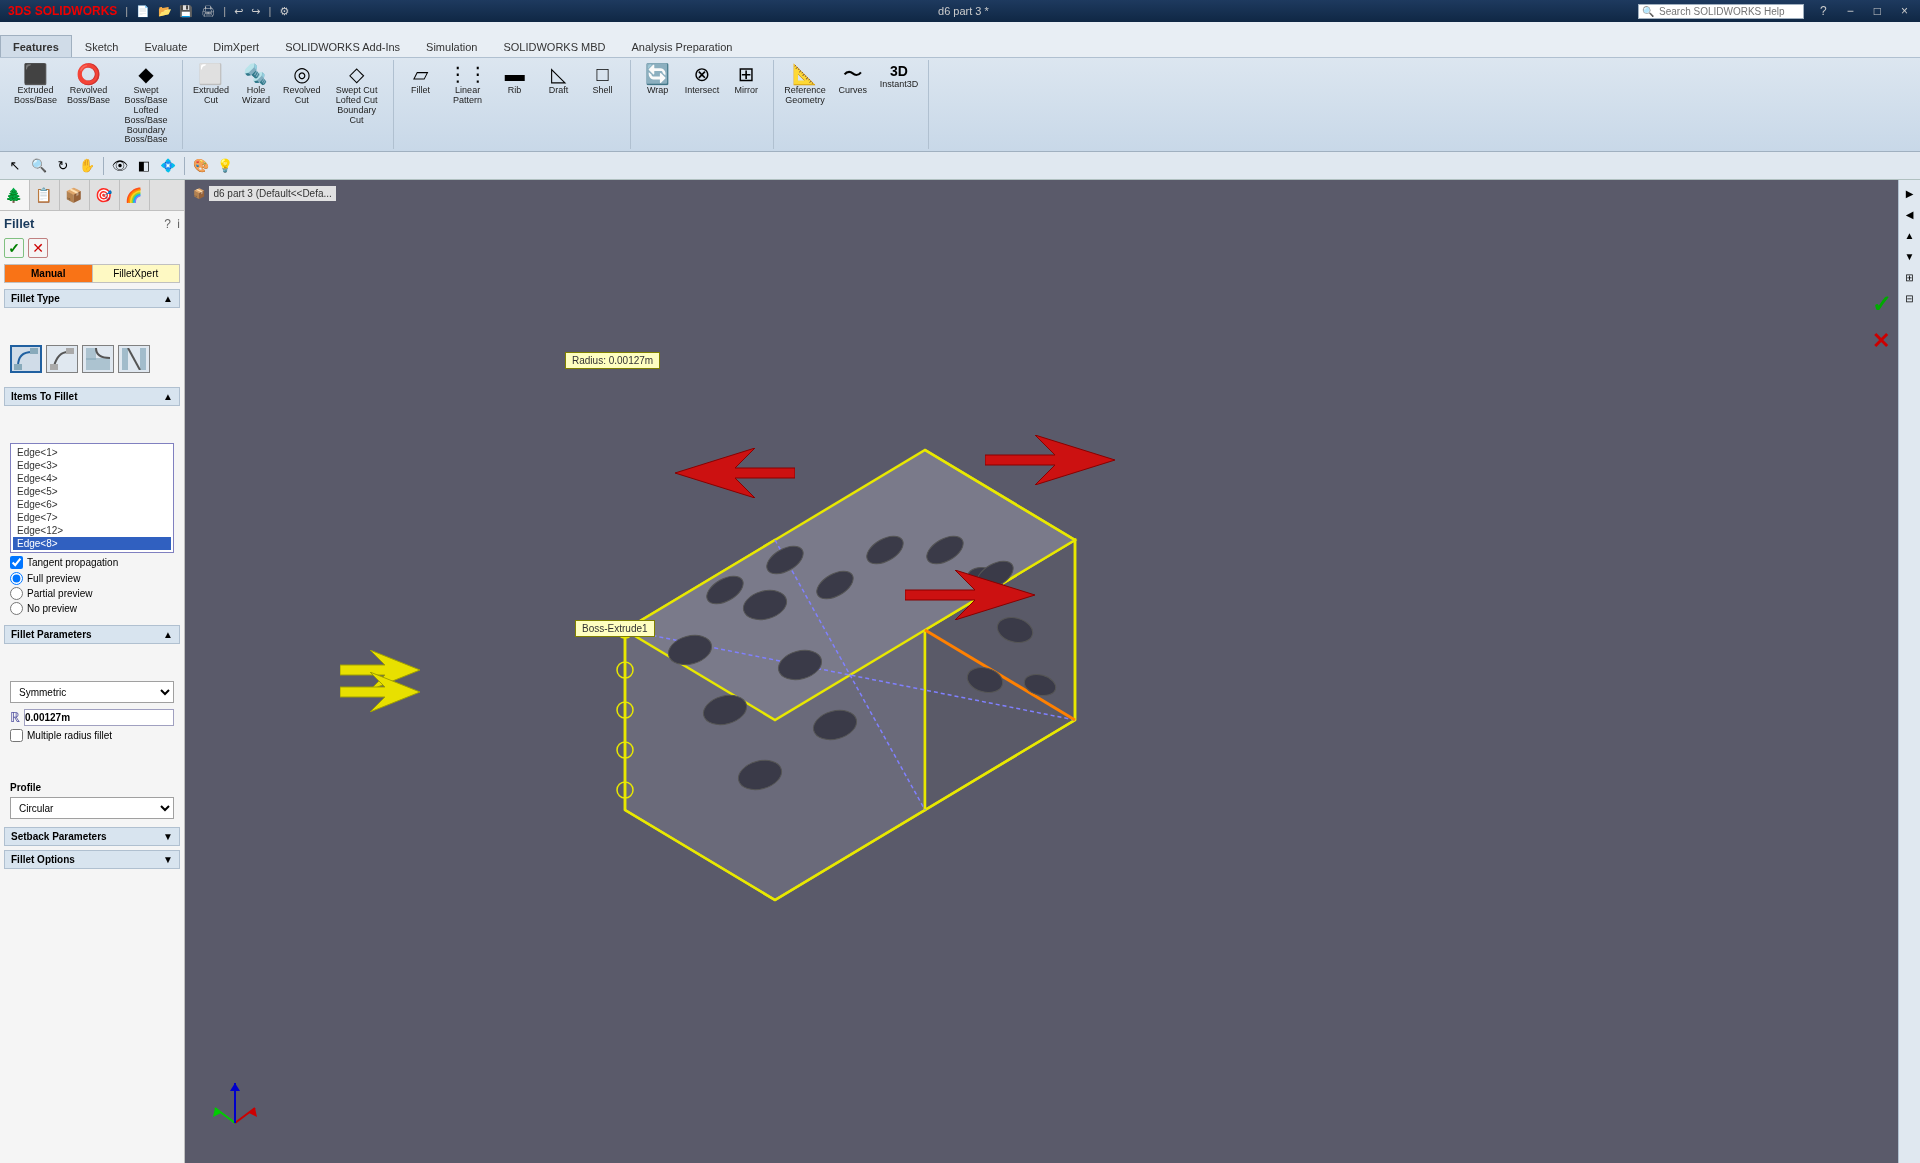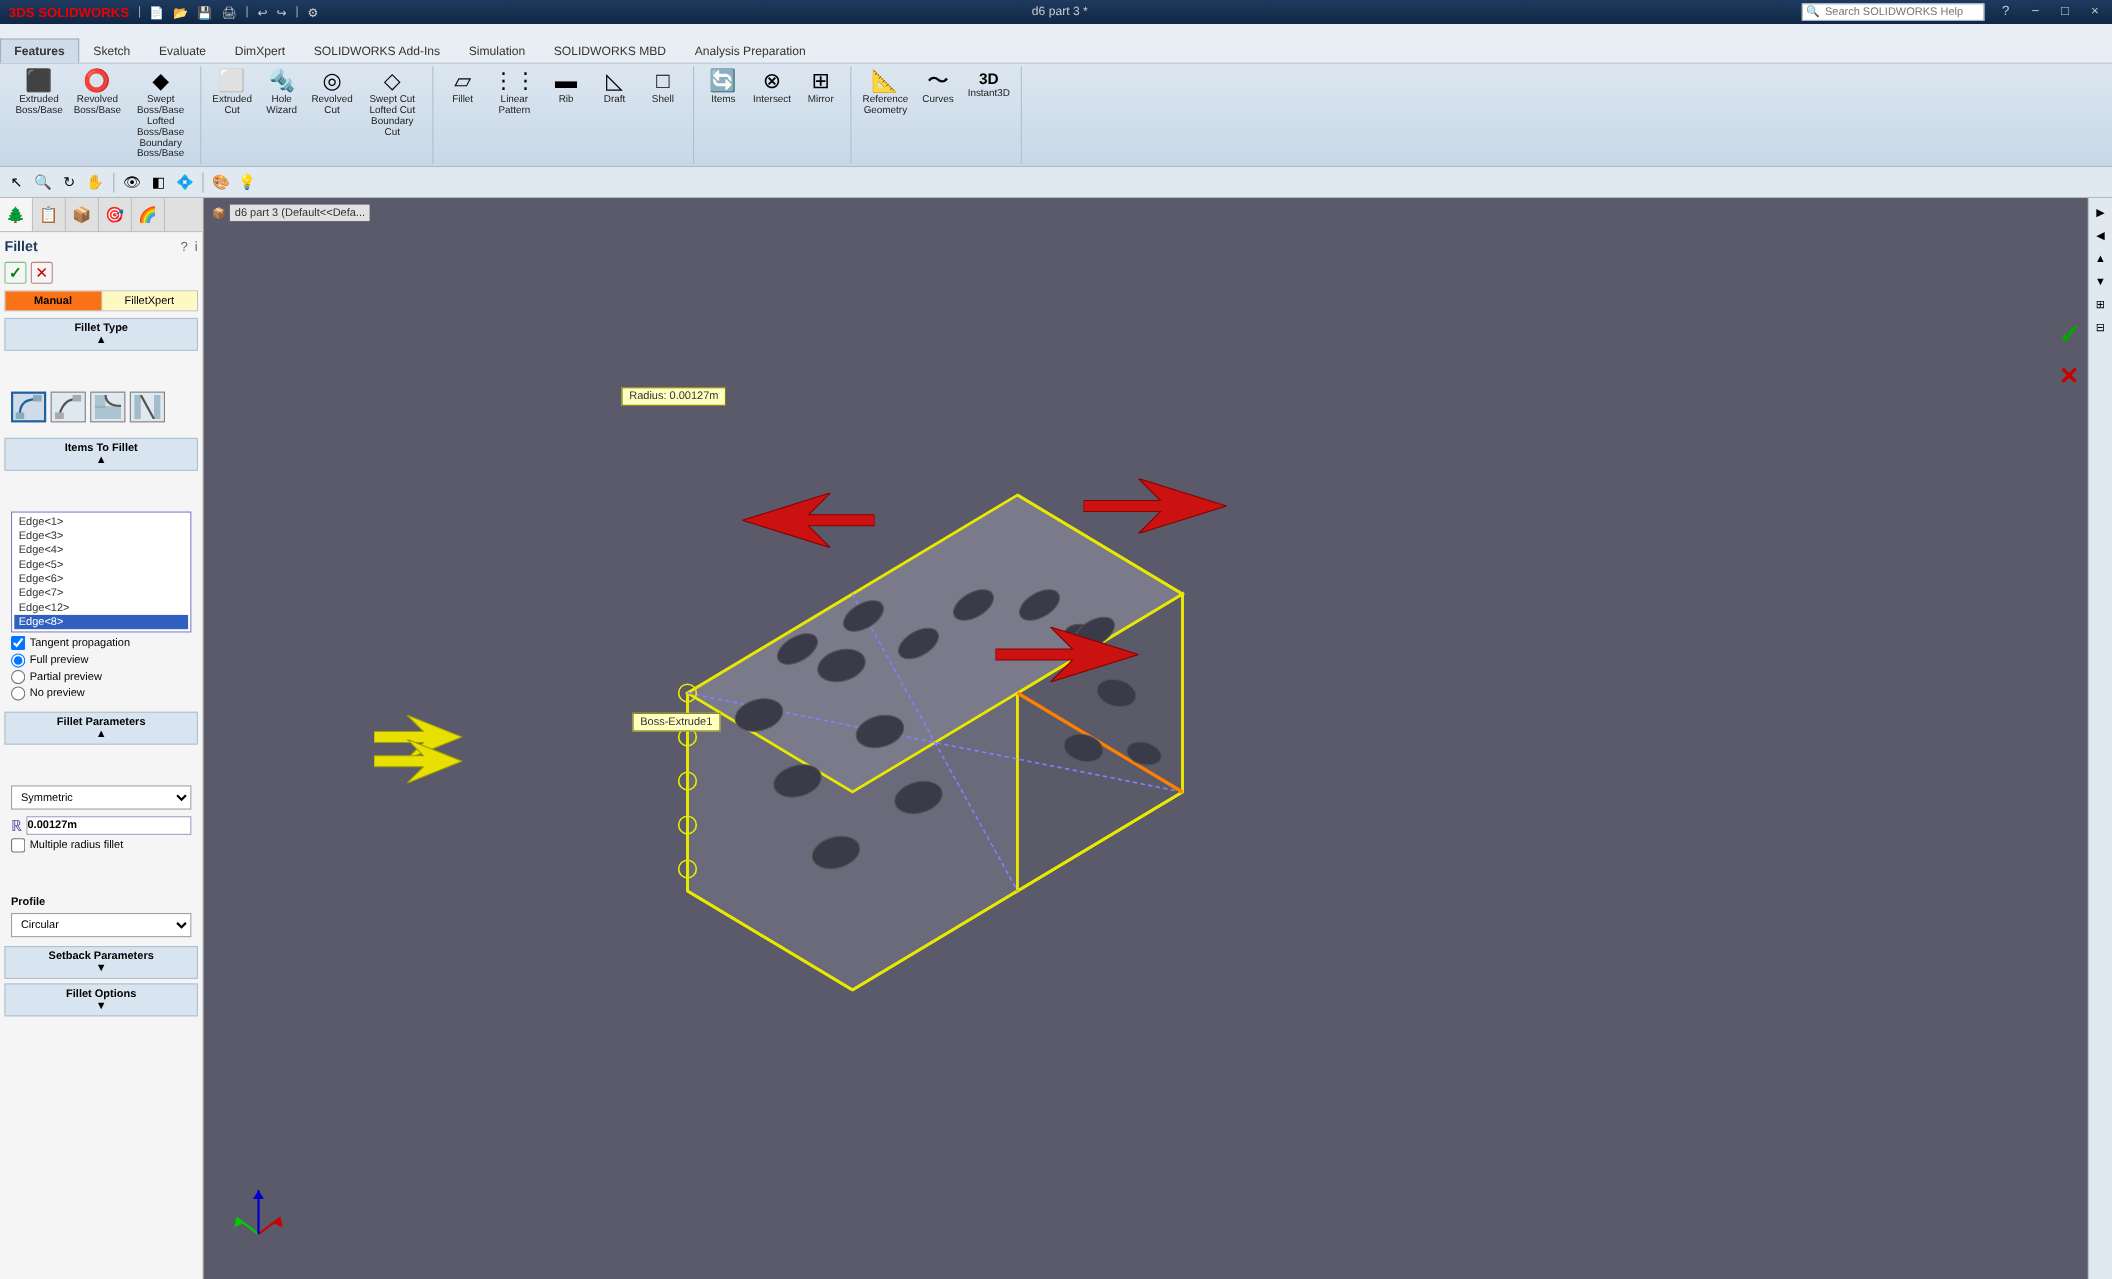--- a/index.html
+++ b/index.html
@@ -176,21 +176,20 @@
       display: flex;
       justify-content: space-between;
       align-items: center;
       background: #d8e4ef;
       padding: 3px 6px;
       font-size: 10px;
       font-weight: bold;
       cursor: pointer;
       margin-bottom: 4px;
       border: 1px solid #b0c0d0;
-      flex-direction: column;
     }
     .section-content { padding: 4px 6px; margin-bottom: 4px; margin-top: 33px; }
 
     .fillet-type-icons {
       display: flex;
       gap: 4px;
       margin-bottom: 6px;
     }
     .fillet-type-icon {
       width: 32px; height: 28px;
@@ -331,21 +330,21 @@
       background: #ffffc0;
       border: 1px solid #808000;
       padding: 2px 6px;
       font-size: 10px;
       color: #333;
     }
 
     
     #boss-extrude-tooltip {
       position: absolute;
-      top: 468px;
+      top: 440px;
       left: 390px;
       background: #ffffc0;
       border: 1px solid #808000;
       padding: 2px 6px;
       font-size: 10px;
       color: #333;
     }
 
     
     #check-x {
@@ -505,21 +504,21 @@
           <span class="icon">□</span>
           <span class="label">Shell</span>
         </div>
       </div>
     </div>
 
     <div class="ribbon-group">
       <div class="ribbon-group-items">
         <div class="ribbon-item">
           <span class="icon">🔄</span>
-          <span class="label">Items</span>
+          <span class="label">Wrap</span>
         </div>
         <div class="ribbon-item">
           <span class="icon">⊗</span>
           <span class="label">Intersect</span>
         </div>
         <div class="ribbon-item">
           <span class="icon">⊞</span>
           <span class="label">Mirror</span>
         </div>
       </div>

